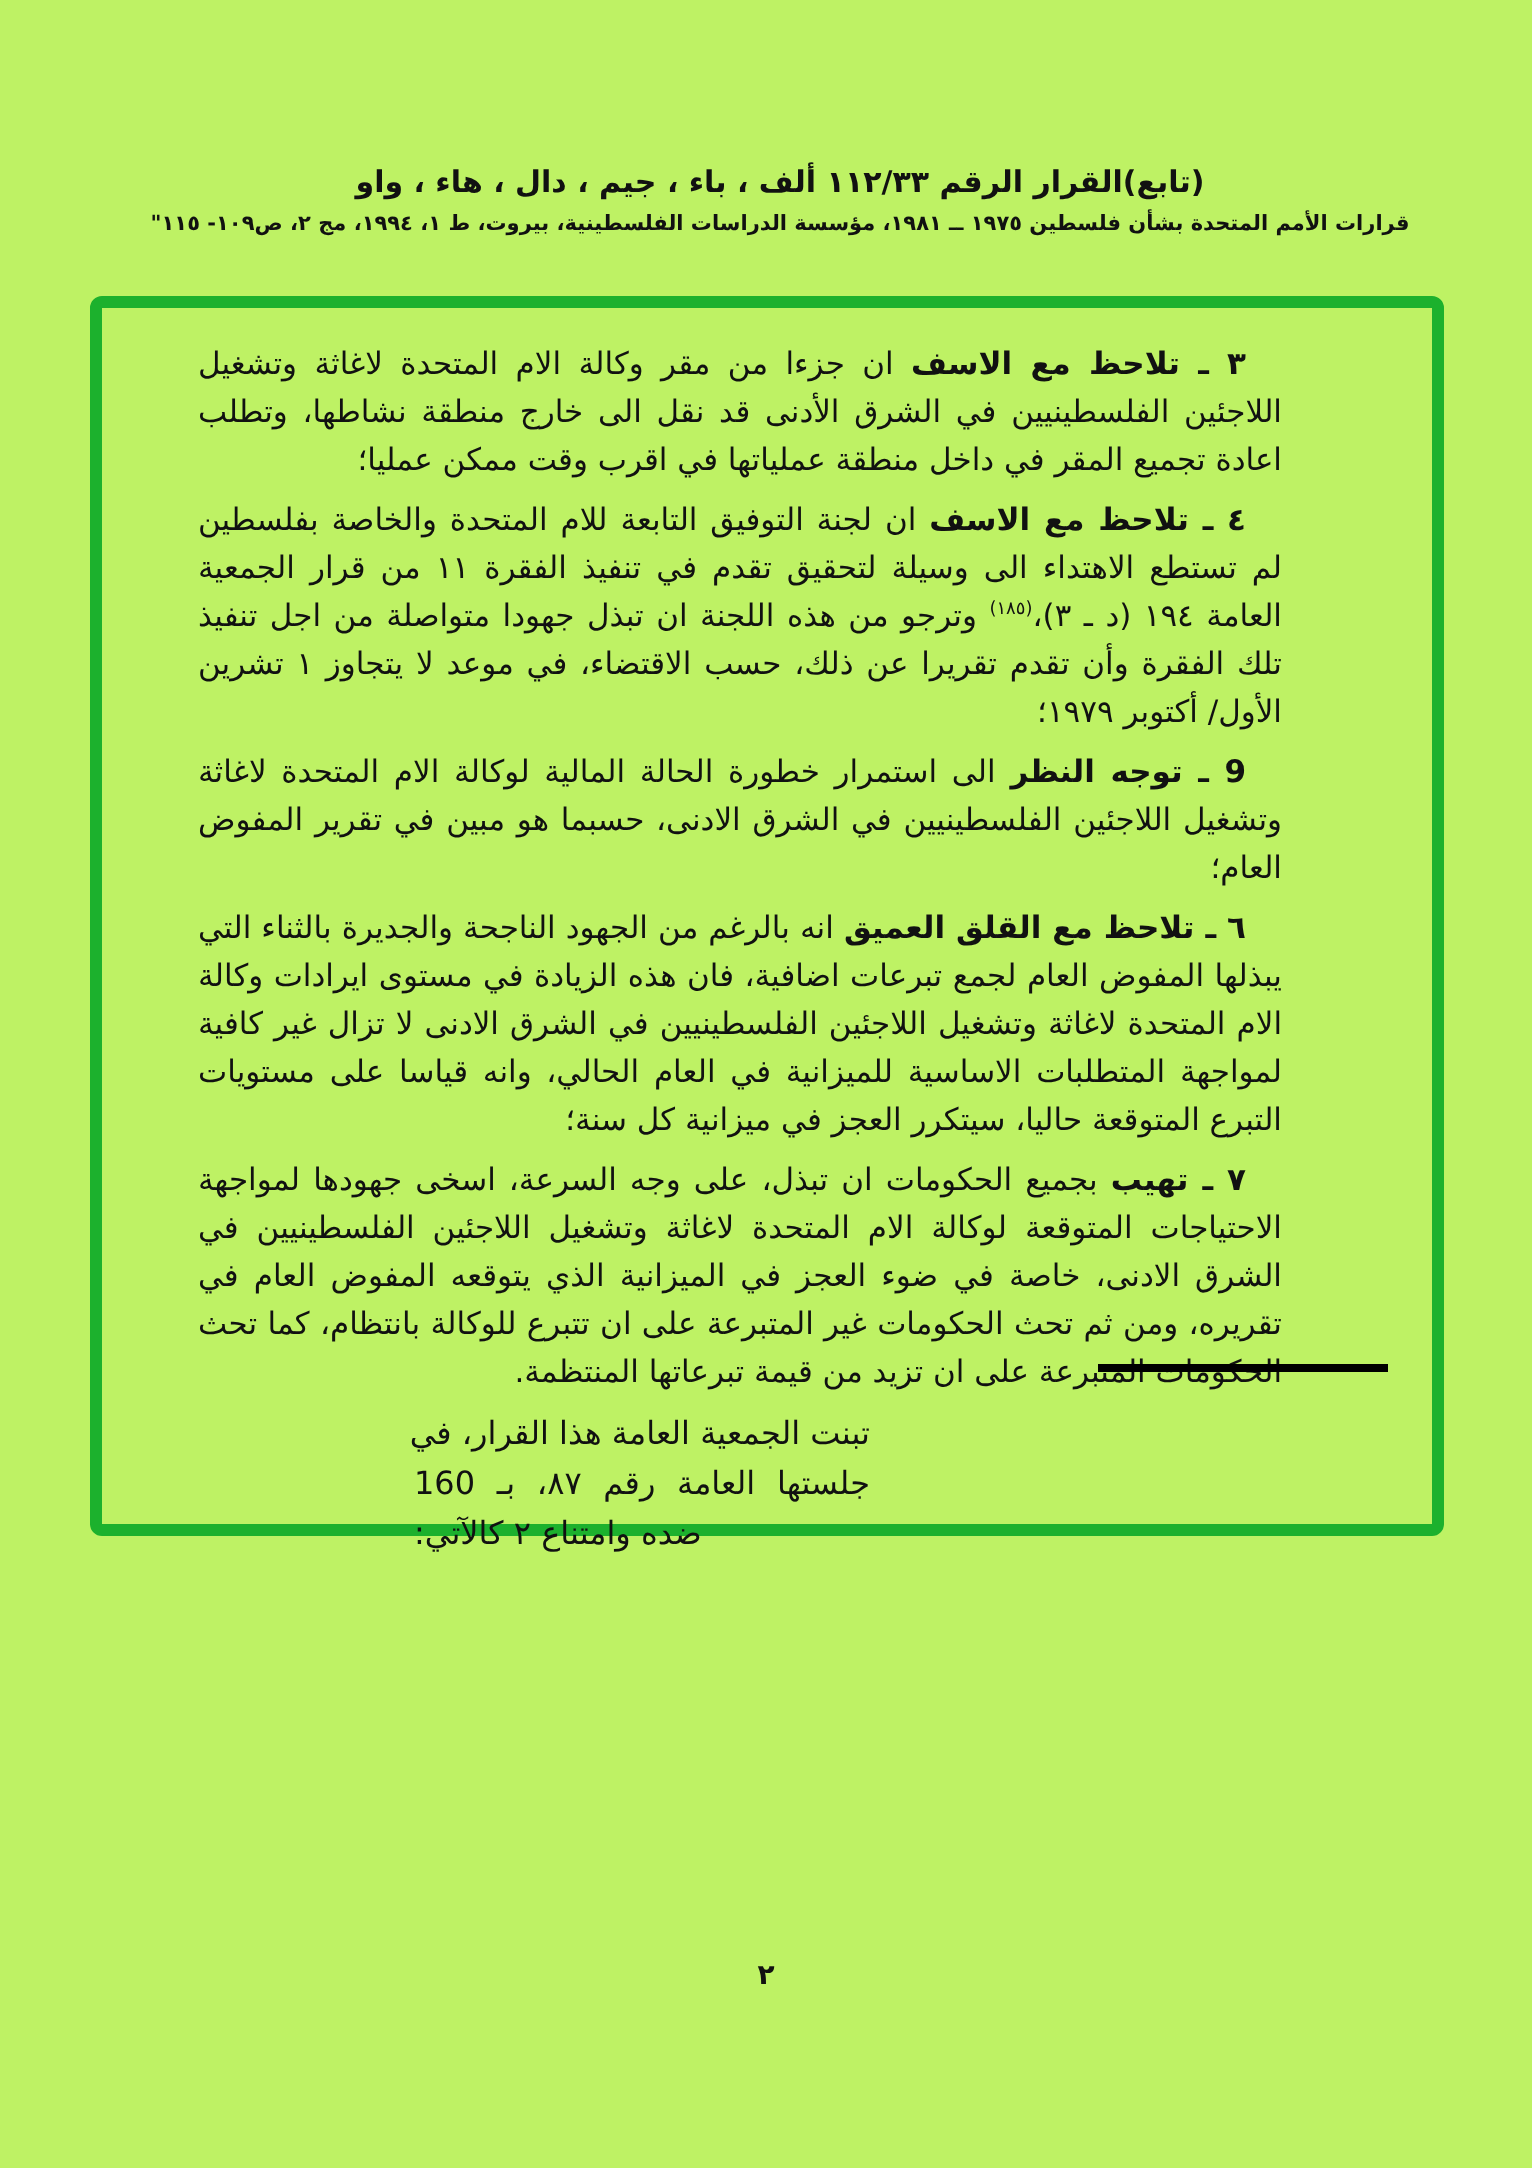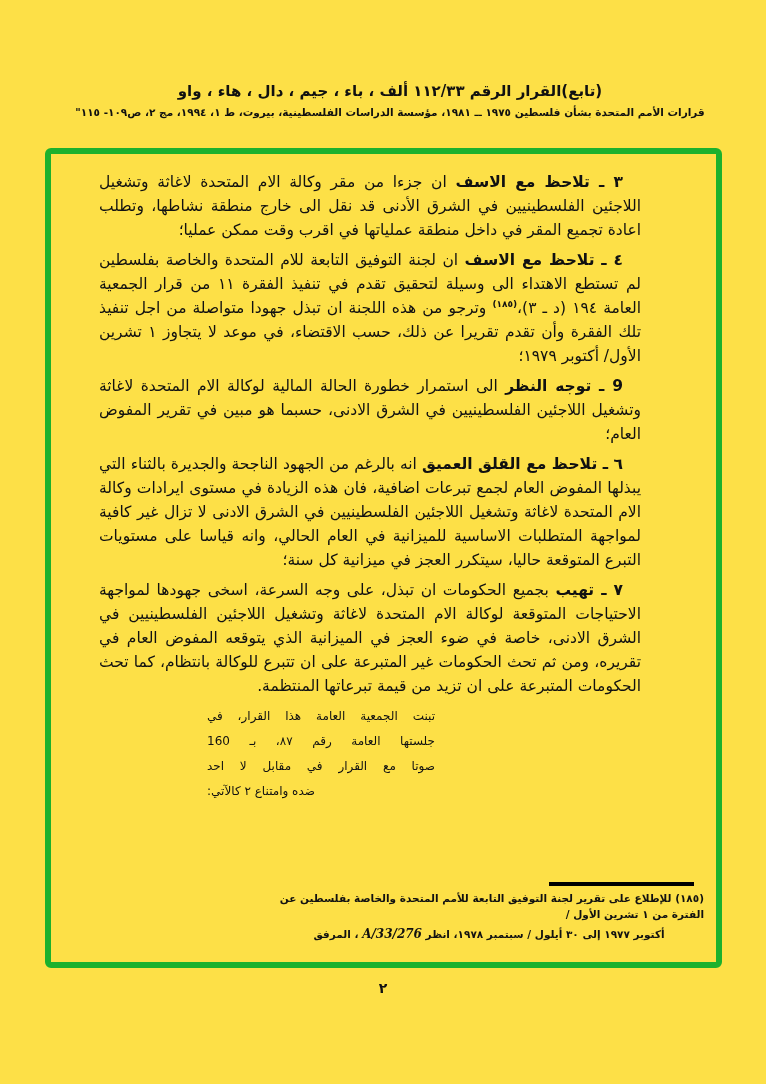--- a/index.html
+++ b/index.html
@@ -1,38 +1,38 @@
 <!DOCTYPE html>
 <html lang="ar"><head>
 <meta charset="utf-8">
 <style>
   html,body{margin:0;padding:0;background:#ffffff;}
   .page{
-    position:relative;width:766px;height:1084px;background:#fde047;
+    position:relative;width:766px;height:1084px;background:#bef264;
     font-family:"DejaVu Sans",sans-serif;color:#111;overflow:hidden;
   }
   .page-header{
     position:absolute;top:82px;left:0;width:766px;
     direction:rtl;text-align:center;padding-left:0;
   }
   .doc-title{font-size:15px;font-weight:bold;letter-spacing:0;transform:translateX(7px);}
   .doc-subtitle{font-size:10.5px;font-weight:bold;margin-top:6px;transform:translateX(7px);}
   .content-box{
-    position:absolute;left:45px;top:148px;width:677px;height:820px;
+    position:absolute;left:45px;top:148px;width:677px;height:620px;
     box-sizing:border-box;border:6px solid #1cb12d;border-radius:6px;
     padding:16px 75px 0 48px;direction:rtl;
   }
   .para{
     margin:0 0 6px 0;font-size:15.5px;line-height:24px;
     text-align:justify;text-indent:18px;
   }
   .lead{font-weight:bold;}
-  .fn-ref{font-size:9px;vertical-align:super;line-height:0;font-weight:bold;}
+  .fn-ref{font-size:9px;vertical-align:super;line-height:0;}
   .closing{
-    width:228px;margin:3px 206px 0 0;font-size:12px;line-height:25px;
+    width:228px;margin:3px 206px 0 0;font-size:16px;line-height:25px;
   }
   .closing-line{text-align:justify;text-align-last:justify;white-space:nowrap;}
   .closing-line.last{text-align:left;text-align-last:auto;}
   .fn-rule{
     position:absolute;right:22px;bottom:76px;width:145px;height:4px;background:#000;
   }
   .footnote{
     position:absolute;right:12px;bottom:20px;width:430px;
     font-size:10.5px;font-weight:bold;line-height:16px;direction:rtl;
   }
@@ -65,28 +65,23 @@
 
     <p class="para"><span class="lead">9 ـ توجه النظر</span><span> الى استمرار خطورة الحالة المالية لوكالة الام المتحدة لاغاثة وتشغيل اللاجئين الفلسطينيين في الشرق الادنى، حسبما هو مبين في تقرير المفوض العام؛</span></p>
 
     <p class="para"><span class="lead">٦ ـ تلاحظ مع القلق العميق</span><span> انه بالرغم من الجهود الناجحة والجديرة بالثناء التي يبذلها المفوض العام لجمع تبرعات اضافية، فان هذه الزيادة في مستوى ايرادات وكالة الام المتحدة لاغاثة وتشغيل اللاجئين الفلسطينيين في الشرق الادنى لا تزال غير كافية لمواجهة المتطلبات الاساسية للميزانية في العام الحالي، وانه قياسا على مستويات التبرع المتوقعة حاليا، سيتكرر العجز في ميزانية كل سنة؛</span></p>
 
     <p class="para"><span class="lead">٧ ـ تهيب</span><span> بجميع الحكومات ان تبذل، على وجه السرعة، اسخى جهودها لمواجهة الاحتياجات المتوقعة لوكالة الام المتحدة لاغاثة وتشغيل اللاجئين الفلسطينيين في الشرق الادنى، خاصة في ضوء العجز في الميزانية الذي يتوقعه المفوض العام في تقريره، ومن ثم تحث الحكومات غير المتبرعة على ان تتبرع للوكالة بانتظام، كما تحث الحكومات المتبرعة على ان تزيد من قيمة تبرعاتها المنتظمة.</span></p>
 
     <div class="closing">
       <div class="closing-line">تبنت الجمعية العامة هذا القرار، في</div>
       <div class="closing-line">جلستها العامة رقم ٨٧، بـ 160</div>
-      <div class="closing-line">صوتا مع القرار في مقابل لا احد</div>
       <div class="closing-line last">ضده وامتناع ٢ كالآتي:</div>
     </div>
 
     <div class="fn-rule"></div>
 
-    <div class="footnote">
-      <div class="fn-line1">(١٨٥) للإطلاع على تقرير لجنة التوفيق التابعة للأمم المتحدة والخاصة بفلسطين عن الفترة من ١ تشرين الأول /</div>
-      <div class="fn-line2"><span>أكتوبر ١٩٧٧ إلى ٣٠ أيلول / سبتمبر ١٩٧٨، انظر </span><span class="latin-ref">A/33/276</span><span> ، المرفق</span></div>
-    </div>
 
   </div>
 
   <div class="page-number">٢</div>
 
 </div>
 
 </body></html>

